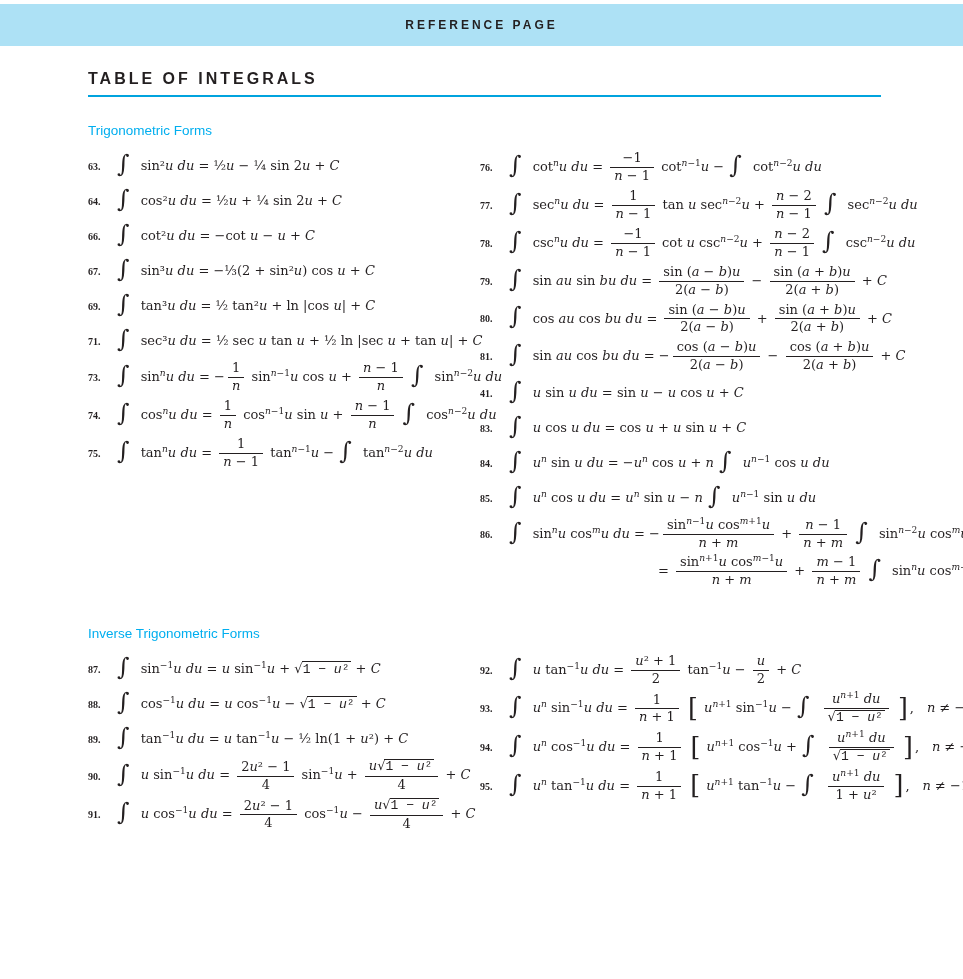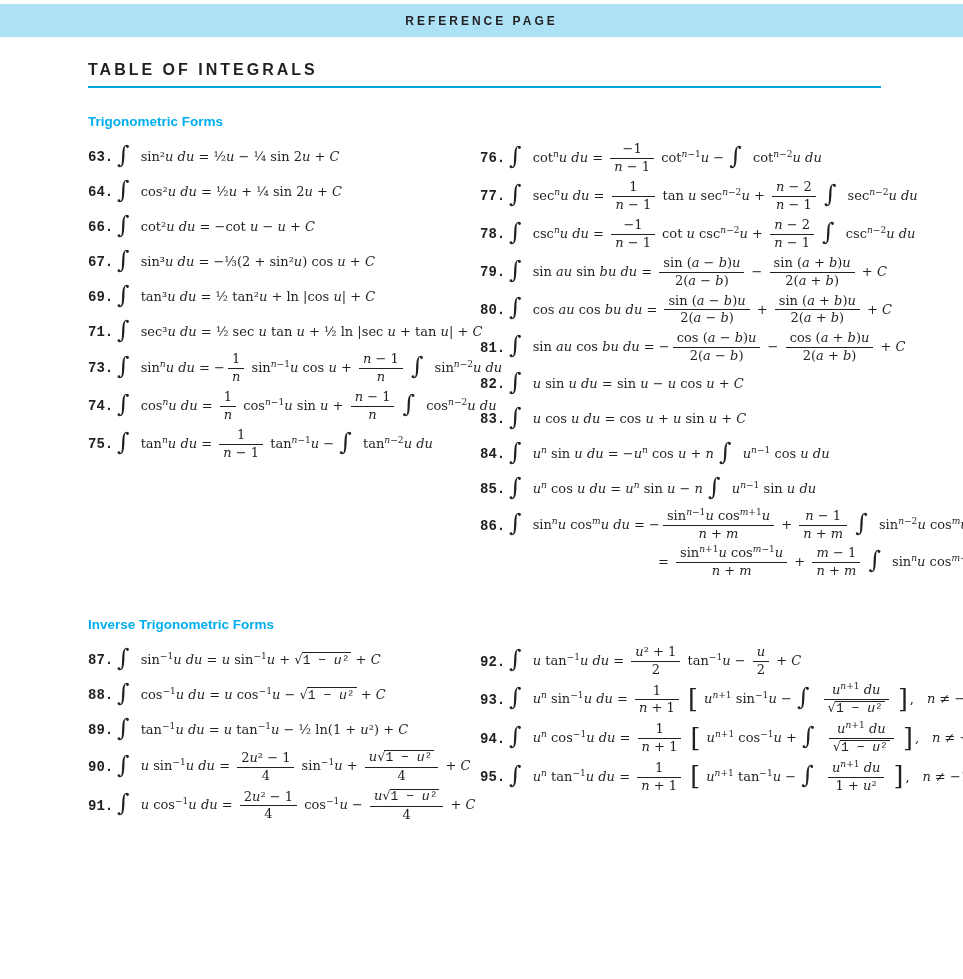--- a/index.html
+++ b/index.html
@@ -3,42 +3,42 @@
 <meta charset="utf-8">
 <style>
   * { box-sizing: border-box; }
   html, body { margin: 0; padding: 0; }
   body {
     width: 963px; height: 979px; overflow: hidden;
     background: #ffffff; color: #231f20;
     font-family: "Liberation Sans", sans-serif;
   }
   .banner {
-    margin-top: 4px; height: 33px; background: #ade1f5;
+    margin-top: 4px; height: 42px; background: #ade1f5;
     display: flex; align-items: center; justify-content: center;
   }
   .banner-text {
     font-size: 12px; font-weight: bold; letter-spacing: 3px; color: #231f20;
   }
   .page-title-wrap {
     margin: 24px 0 6px 88px; width: 793px;
     border-bottom: 2px solid #00a3de; padding-bottom: 7px;
   }
   .page-title { font-size: 16px; font-weight: bold; letter-spacing: 3px; }
   .content { margin: 0 6px 0 88px; }
   .section-heading {
-    color: #00aeef; font-size: 13.5px; font-weight: bold;
+    color: #00aeef; font-size: 13.5px; font-weight: normal;
     margin: 26px 0 8px 0;
   }
   .formulas-section + .formulas-section .section-heading { margin-top: 33px; }
   .cols { display: grid; grid-template-columns: 392px 1fr; }
   .row { display: flex; align-items: center; margin: 5px 0; min-height: 30px; }
   .num {
-    flex: 0 0 28px; font-weight: bold; font-size: 14px;
-    font-family: Liberation Mono, monospace;
+    flex: 0 0 28px; font-weight: bold; font-size: 10px;
+    font-family: Liberation Serif, serif;
   }
   .fx {
     font-family: "DejaVu Serif", serif; font-size: 13px;
     white-space: nowrap; line-height: 1.25;
   }
   .fx i { font-style: italic; }
   .fx sup { font-size: 0.7em; line-height: 0; }
   .int {
     font-size: 24px; line-height: 0; margin: 0 7px 0 1px;
     position: relative; top: 2px; font-family: "DejaVu Serif", serif;
@@ -178,21 +178,21 @@
             <span class="num">81.</span>
             <span class="fx"><span class="int">∫</span> sin <i>au</i> cos <i>bu</i> <i>du</i> = −<span class="frac">
                 <span class="fn">cos (<i>a</i> − <i>b</i>)<i>u</i></span>
                 <span class="fd">2(<i>a</i> − <i>b</i>)</span>
               </span> − <span class="frac">
                 <span class="fn">cos (<i>a</i> + <i>b</i>)<i>u</i></span>
                 <span class="fd">2(<i>a</i> + <i>b</i>)</span>
               </span> + <i>C</i></span>
           </div>
           <div class="row">
-            <span class="num">82.</span>
+            <span class="num">41.</span>
             <span class="fx"><span class="int">∫</span> <i>u</i> sin <i>u</i> <i>du</i> = sin <i>u</i> − <i>u</i> cos <i>u</i> + <i>C</i></span>
           </div>
           <div class="row">
             <span class="num">83.</span>
             <span class="fx"><span class="int">∫</span> <i>u</i> cos <i>u</i> <i>du</i> = cos <i>u</i> + <i>u</i> sin <i>u</i> + <i>C</i></span>
           </div>
           <div class="row">
             <span class="num">84.</span>
             <span class="fx"><span class="int">∫</span> <i>u</i><sup><i>n</i></sup> sin <i>u</i> <i>du</i> = −<i>u</i><sup><i>n</i></sup> cos <i>u</i> + <i>n</i> <span class="int">∫</span> <i>u</i><sup><i>n</i>−1</sup> cos <i>u</i> <i>du</i></span>
           </div>

